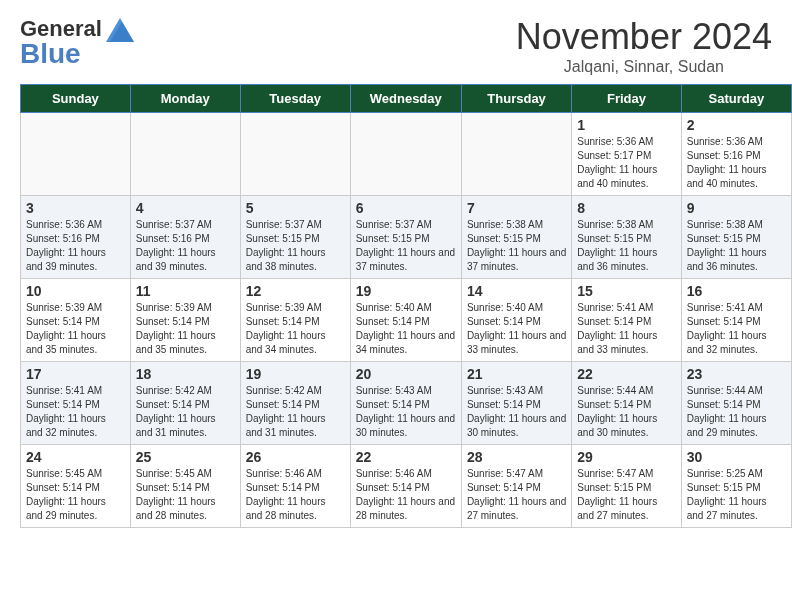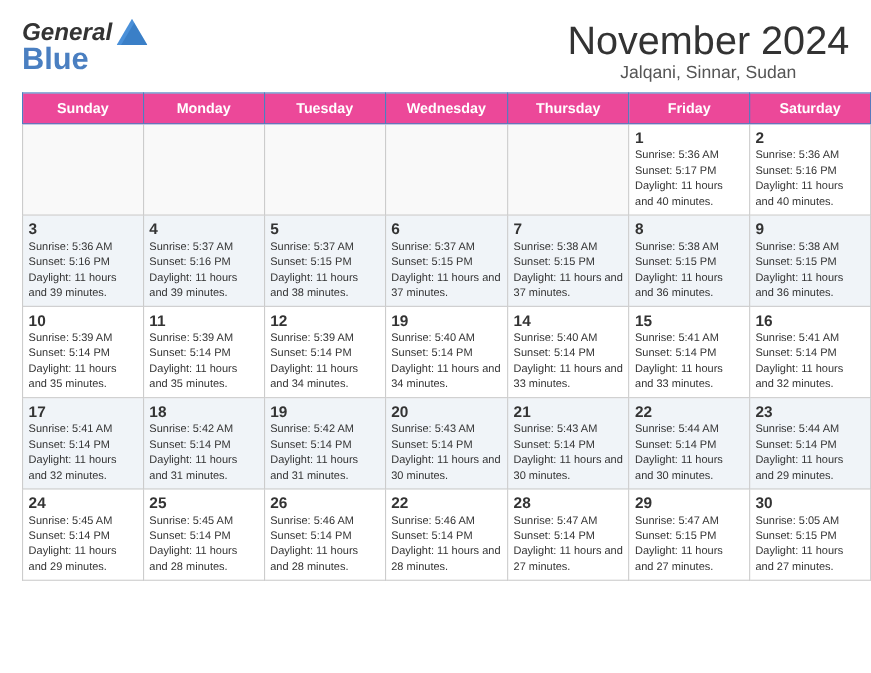--- a/index.html
+++ b/index.html
@@ -1,31 +1,31 @@
 <!DOCTYPE html>
 <html><head>
   <meta charset="utf-8">
   <style>
     * { box-sizing: border-box; margin: 0; padding: 0; }
     body { font-family: Arial, sans-serif; background: #fff; width: 792px; min-height: 612px; }
     
     .header { display: flex; justify-content: space-between; align-items: flex-start; padding: 16px 20px 8px 20px; }
     
     .logo { display: flex; flex-direction: column; align-items: flex-start; }
-    .logo-text { display: flex; align-items: center; font-style: italic; }
+    .logo-text { display: flex; align-items: flex-end; }
     .logo-general { font-size: 22px; font-weight: bold; color: #333; }
     .logo-blue { font-size: 22px; font-weight: bold; color: #4a90d9; }
     .logo-icon { width: 28px; height: 24px; margin-left: 4px; }
     
     .title-section { text-align: center; }
     .month-title { font-size: 36px; font-weight: normal; color: #333; }
     .location { font-size: 16px; color: #555; }
     
     .calendar { width: 100%; border-collapse: collapse; margin: 0 10px; }
-    .calendar th { background: #ec4899; color: #fff; text-align: center; padding: 6px 4px; font-size: 13px; border: 1px solid #4a7fc1; }
+    .calendar th { background: #14532d; color: #fff; text-align: center; padding: 6px 4px; font-size: 13px; border: 1px solid #4a7fc1; }
     .calendar td { border: 1px solid #ccc; vertical-align: top; padding: 4px 5px; width: 113px; min-height: 80px; background: #fff; }
     .calendar td.empty { background: #f9f9f9; }
     .calendar tr:nth-child(even) td:not(.empty) { background: #f0f4f8; }
     .calendar td.alt-row { background: #f0f4f8; }
     
     .day-number { font-size: 14px; font-weight: bold; color: #333; margin-bottom: 2px; }
     .day-detail { font-size: 10px; color: #333; line-height: 1.4; }
     
     .cal-wrapper { padding: 0 10px 10px 10px; }
   </style>
@@ -275,21 +275,21 @@
           </td>
           <td>
             <div class="day-number">29</div>
             <div class="day-detail">Sunrise: 5:47 AM
 Sunset: 5:15 PM
 Daylight: 11 hours
 and 27 minutes.</div>
           </td>
           <td>
             <div class="day-number">30</div>
-            <div class="day-detail">Sunrise: 5:05 AM
+            <div class="day-detail">Sunrise: 5:25 AM
 Sunset: 5:15 PM
 Daylight: 11 hours
 and 27 minutes.</div>
           </td>
         </tr>
       </tbody>
   </table>
 </div>
 
 </body></html>

